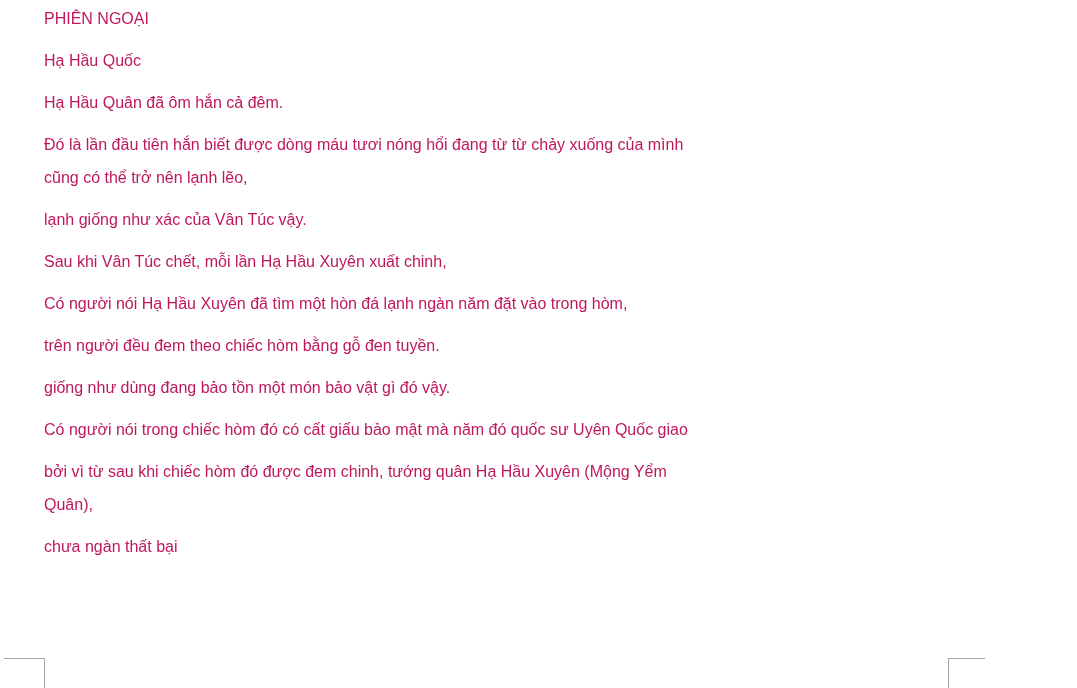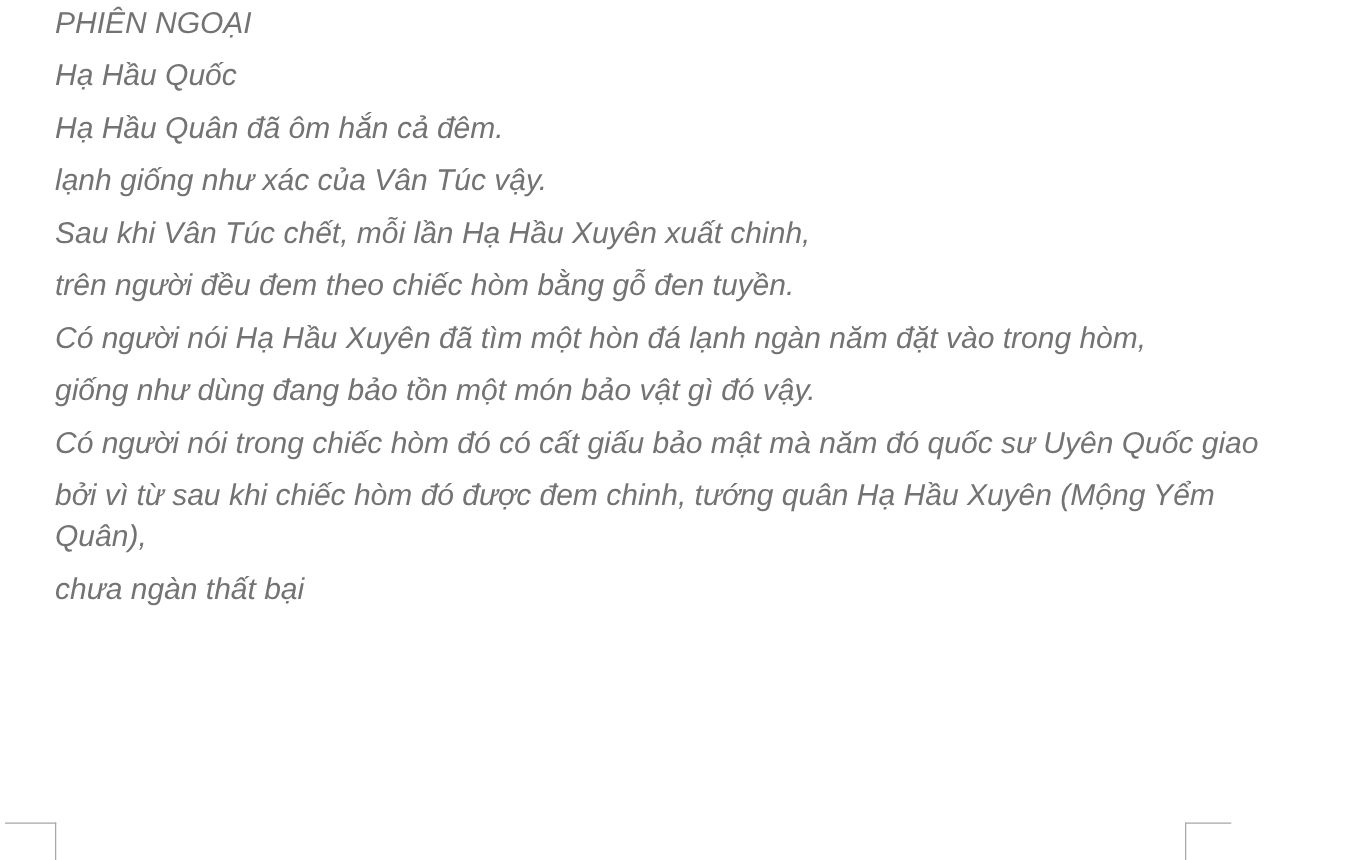--- a/index.html
+++ b/index.html
@@ -18,25 +18,24 @@
   .text-area {
     position: absolute;
     left: 44px;
     top: 2px;
   }
   .para {
     margin: 0 0 9px 0;
     padding: 0;
   }
   .line {
-    font-size: 24px;
+    font-size: 16px;
     line-height: 33px;
-    color: #737373;
+    color: #be185d;
     white-space: nowrap;
-    font-style: italic;
   }
   .corner {
     position: absolute;
     top: 658px;
     height: 30px;
   }
   .corner-left {
     left: 4px;
     width: 40px;
     border-top: 1px solid #a6a6a6;
@@ -61,35 +60,39 @@
 
     <div class="para">
       <div class="line">Hạ Hầu Quốc</div>
     </div>
 
 
     <div class="para">
       <div class="line">Hạ Hầu Quân đã ôm hắn cả đêm.</div>
     </div>
 
+    <div class="para">
+      <div class="line">Đó là lần đầu tiên hắn biết được dòng máu tươi nóng hổi đang từ từ chảy xuống của mình</div>
+      <div class="line">cũng có thể trở nên lạnh lẽo,</div>
+    </div>
 
     <div class="para">
       <div class="line">lạnh giống như xác của Vân Túc vậy.</div>
     </div>
 
     <div class="para">
       <div class="line">Sau khi Vân Túc chết, mỗi lần Hạ Hầu Xuyên xuất chinh,</div>
     </div>
 
     <div class="para">
-      <div class="line">trên người đều đem theo chiếc hòm bằng gỗ đen tuyền.</div>
+      <div class="line">Có người nói Hạ Hầu Xuyên đã tìm một hòn đá lạnh ngàn năm đặt vào trong hòm,</div>
     </div>
 
     <div class="para">
-      <div class="line">Có người nói Hạ Hầu Xuyên đã tìm một hòn đá lạnh ngàn năm đặt vào trong hòm,</div>
+      <div class="line">trên người đều đem theo chiếc hòm bằng gỗ đen tuyền.</div>
     </div>
 
     <div class="para">
       <div class="line">giống như dùng đang bảo tồn một món bảo vật gì đó vậy.</div>
     </div>
 
     <div class="para">
       <div class="line">Có người nói trong chiếc hòm đó có cất giấu bảo mật mà năm đó quốc sư Uyên Quốc giao</div>
     </div>
 

